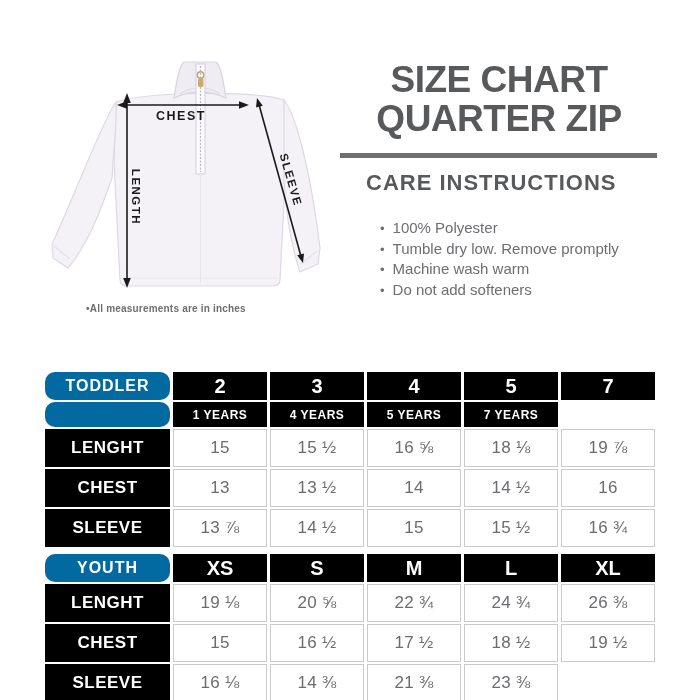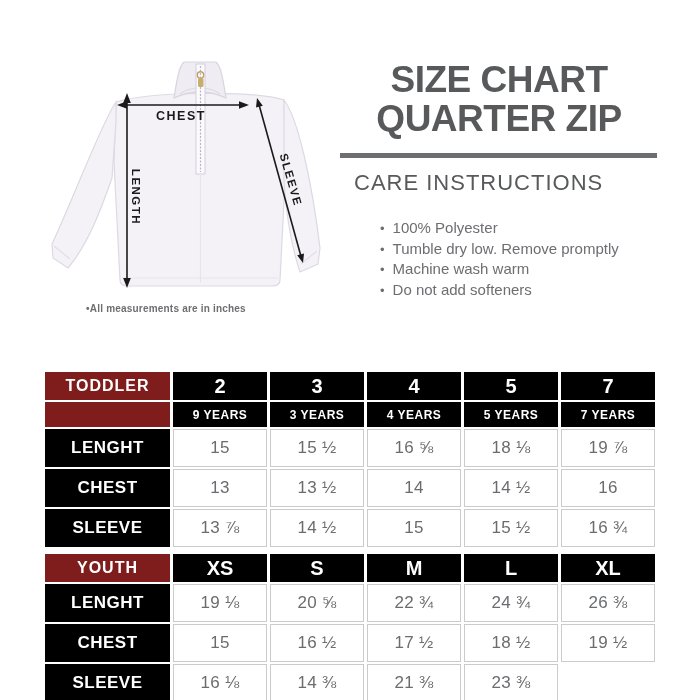--- a/index.html
+++ b/index.html
@@ -15,40 +15,40 @@
     font-size:10px; font-weight:bold; color:#6d6e71; letter-spacing:0.2px;
   }
 
   
   .title-block {
     position:absolute; left:340px; top:60px; width:318px; text-align:center;
     color:#58595b; font-weight:bold; font-size:37px; line-height:39px; letter-spacing:-0.5px;
   }
   .title-rule { position:absolute; left:340px; top:153px; width:317px; height:5px; background:#6d6e71; }
   .care-heading {
-    position:absolute; left:354px; top:170px; width:304px;
-    color:#58595b; font-weight:normal; font-size:22px; letter-spacing:1px;
+    position:absolute; left:366px; top:170px; width:304px;
+    color:#58595b; font-weight:bold; font-size:22px; letter-spacing:1px;
   }
   .care-list { position:absolute; left:380px; top:218px; }
   .care-item { display:flex; align-items:baseline; font-size:15px; line-height:19.5px; color:#6d6e71; }
   .care-item .bullet-icon { margin-right:8px; font-size:13px; }
 
   
   .tables { position:absolute; left:45px; top:372px; width:611px; }
   .trow { display:flex; margin-top:2px; }
   .trow.first { margin-top:0; }
   .cell {
     box-sizing:border-box; display:flex; align-items:center; justify-content:center;
     width:94px; margin-left:3px;
   }
   .cell.c0 { width:125px; margin-left:0; }
   .h1 { height:28px; }
   .h2 { height:25px; }
   .hd { height:38px; }
-  .blue  { background:#7f1d1d; color:#ffffff; font-weight:bold; font-size:16px; letter-spacing:1px; }
+  .blue  { background:#0369a1; color:#ffffff; font-weight:bold; font-size:16px; letter-spacing:1px;border-radius:10px; }
   .black { background:#000000; color:#ffffff; font-weight:bold; }
   .size-cell  { font-size:20px; }
   .age-cell   { font-size:12px; letter-spacing:0.5px; }
   .rlabel     { font-size:17px; letter-spacing:0.5px; }
   .data {
     background:#ffffff; border:1px solid #cbcbcb; color:#6b6c6f;
     font-size:17px; letter-spacing:0.3px;
   }
   .youth-table { margin-top:7px; }
 
@@ -129,22 +129,21 @@
     <div class="trow first">
       <div class="cell c0 h1 blue">TODDLER</div>
       <div class="cell h1 black size-cell">2</div>
       <div class="cell h1 black size-cell">3</div>
       <div class="cell h1 black size-cell">4</div>
       <div class="cell h1 black size-cell">5</div>
       <div class="cell h1 black size-cell">7</div>
     </div>
     <div class="trow">
       <div class="cell c0 h2 blue"></div>
-      <div class="cell h2 black age-cell">9 YEARS</div>
-      <div class="cell h2 black age-cell">3 YEARS</div>
+      <div class="cell h2 black age-cell">1 YEARS</div>
       <div class="cell h2 black age-cell">4 YEARS</div>
       <div class="cell h2 black age-cell">5 YEARS</div>
       <div class="cell h2 black age-cell">7 YEARS</div>
     </div>
     <div class="trow">
       <div class="cell c0 hd black rlabel">LENGHT</div>
       <div class="cell hd data">15</div>
       <div class="cell hd data">15 ½</div>
       <div class="cell hd data">16 ⅝</div>
       <div class="cell hd data">18 ⅛</div>

